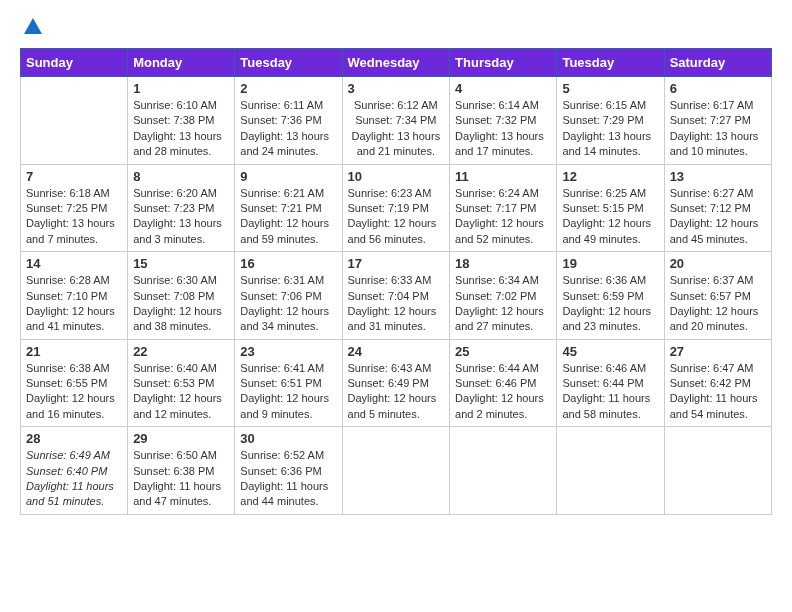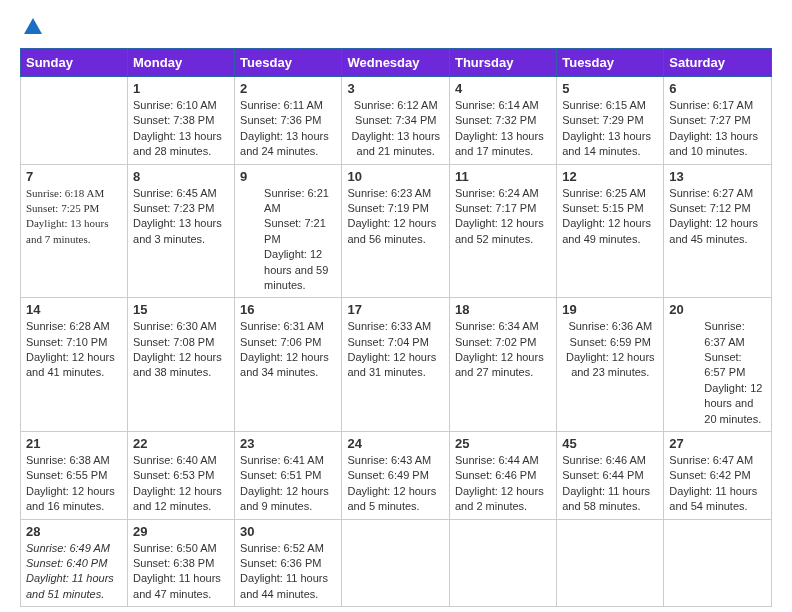--- a/index.html
+++ b/index.html
@@ -152,33 +152,33 @@
         <td>
           <span class="day-number">6</span>
           <div class="day-info" style="white-space: pre-line;">Sunrise: 6:17 AM
 Sunset: 7:27 PM
 Daylight: 13 hours and 10 minutes.</div>
         </td>
       </tr>
       <tr>
         <td>
           <span class="day-number">7</span>
-          <div class="day-info" style="white-space: pre-line; font-family: Liberation Serif, serif;">Sunrise: 6:18 AM
+          <div class="day-info" style="white-space: pre-line;">Sunrise: 6:18 AM
 Sunset: 7:25 PM
 Daylight: 13 hours and 7 minutes.</div>
         </td>
         <td>
           <span class="day-number">8</span>
-          <div class="day-info" style="white-space: pre-line;">Sunrise: 6:45 AM
+          <div class="day-info" style="white-space: pre-line;">Sunrise: 6:20 AM
 Sunset: 7:23 PM
 Daylight: 13 hours and 3 minutes.</div>
         </td>
         <td>
           <span class="day-number">9</span>
-          <div class="day-info" style="white-space: pre-line; margin-left: 24px;">Sunrise: 6:21 AM
+          <div class="day-info" style="white-space: pre-line;">Sunrise: 6:21 AM
 Sunset: 7:21 PM
 Daylight: 12 hours and 59 minutes.</div>
         </td>
         <td>
           <span class="day-number">10</span>
           <div class="day-info" style="white-space: pre-line;">Sunrise: 6:23 AM
 Sunset: 7:19 PM
 Daylight: 12 hours and 56 minutes.</div>
         </td>
         <td>
@@ -226,27 +226,27 @@
 Daylight: 12 hours and 31 minutes.</div>
         </td>
         <td>
           <span class="day-number">18</span>
           <div class="day-info" style="white-space: pre-line;">Sunrise: 6:34 AM
 Sunset: 7:02 PM
 Daylight: 12 hours and 27 minutes.</div>
         </td>
         <td>
           <span class="day-number">19</span>
-          <div class="day-info" style="white-space: pre-line; text-align: center;">Sunrise: 6:36 AM
+          <div class="day-info" style="white-space: pre-line;">Sunrise: 6:36 AM
 Sunset: 6:59 PM
 Daylight: 12 hours and 23 minutes.</div>
         </td>
         <td>
           <span class="day-number">20</span>
-          <div class="day-info" style="white-space: pre-line; margin-left: 35px;">Sunrise: 6:37 AM
+          <div class="day-info" style="white-space: pre-line;">Sunrise: 6:37 AM
 Sunset: 6:57 PM
 Daylight: 12 hours and 20 minutes.</div>
         </td>
       </tr>
       <tr>
         <td>
           <span class="day-number">21</span>
           <div class="day-info" style="white-space: pre-line;">Sunrise: 6:38 AM
 Sunset: 6:55 PM
 Daylight: 12 hours and 16 minutes.</div>

